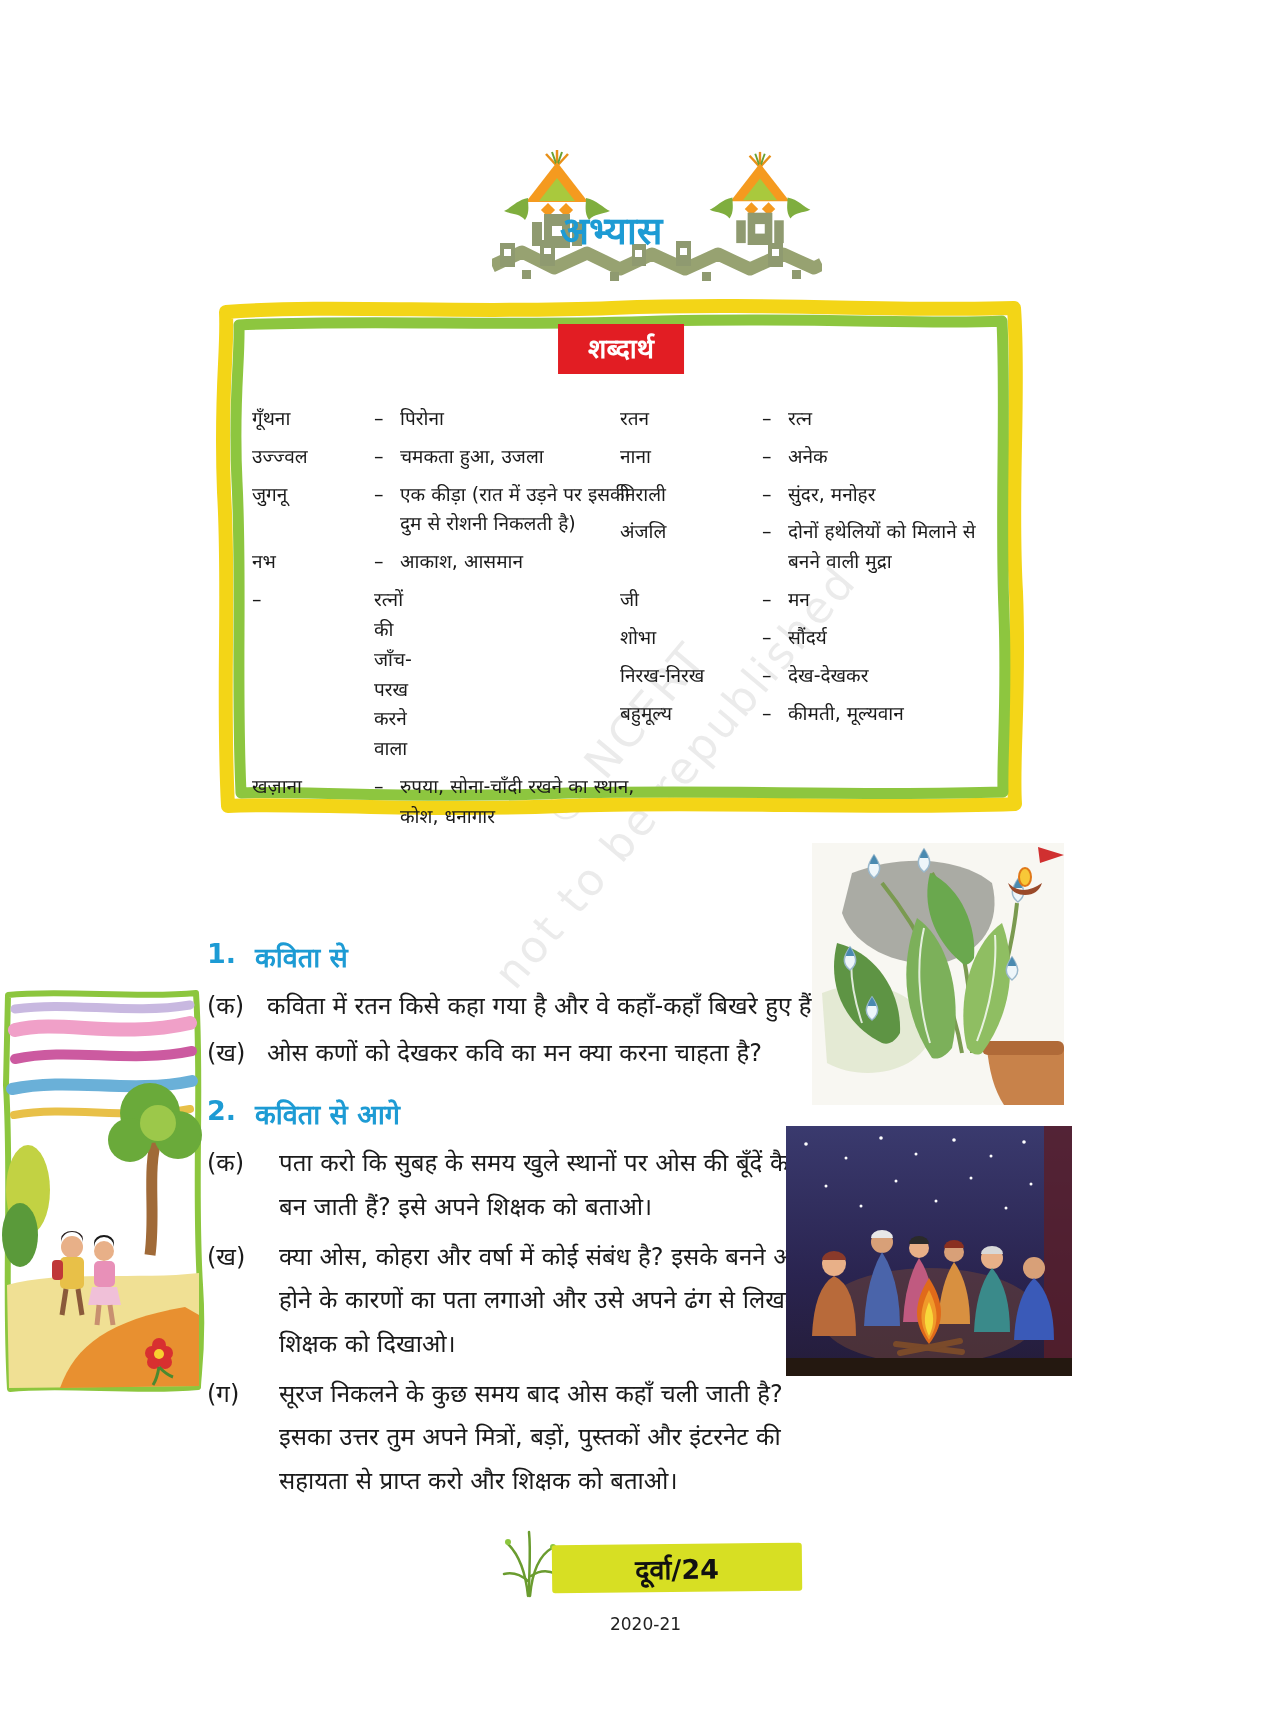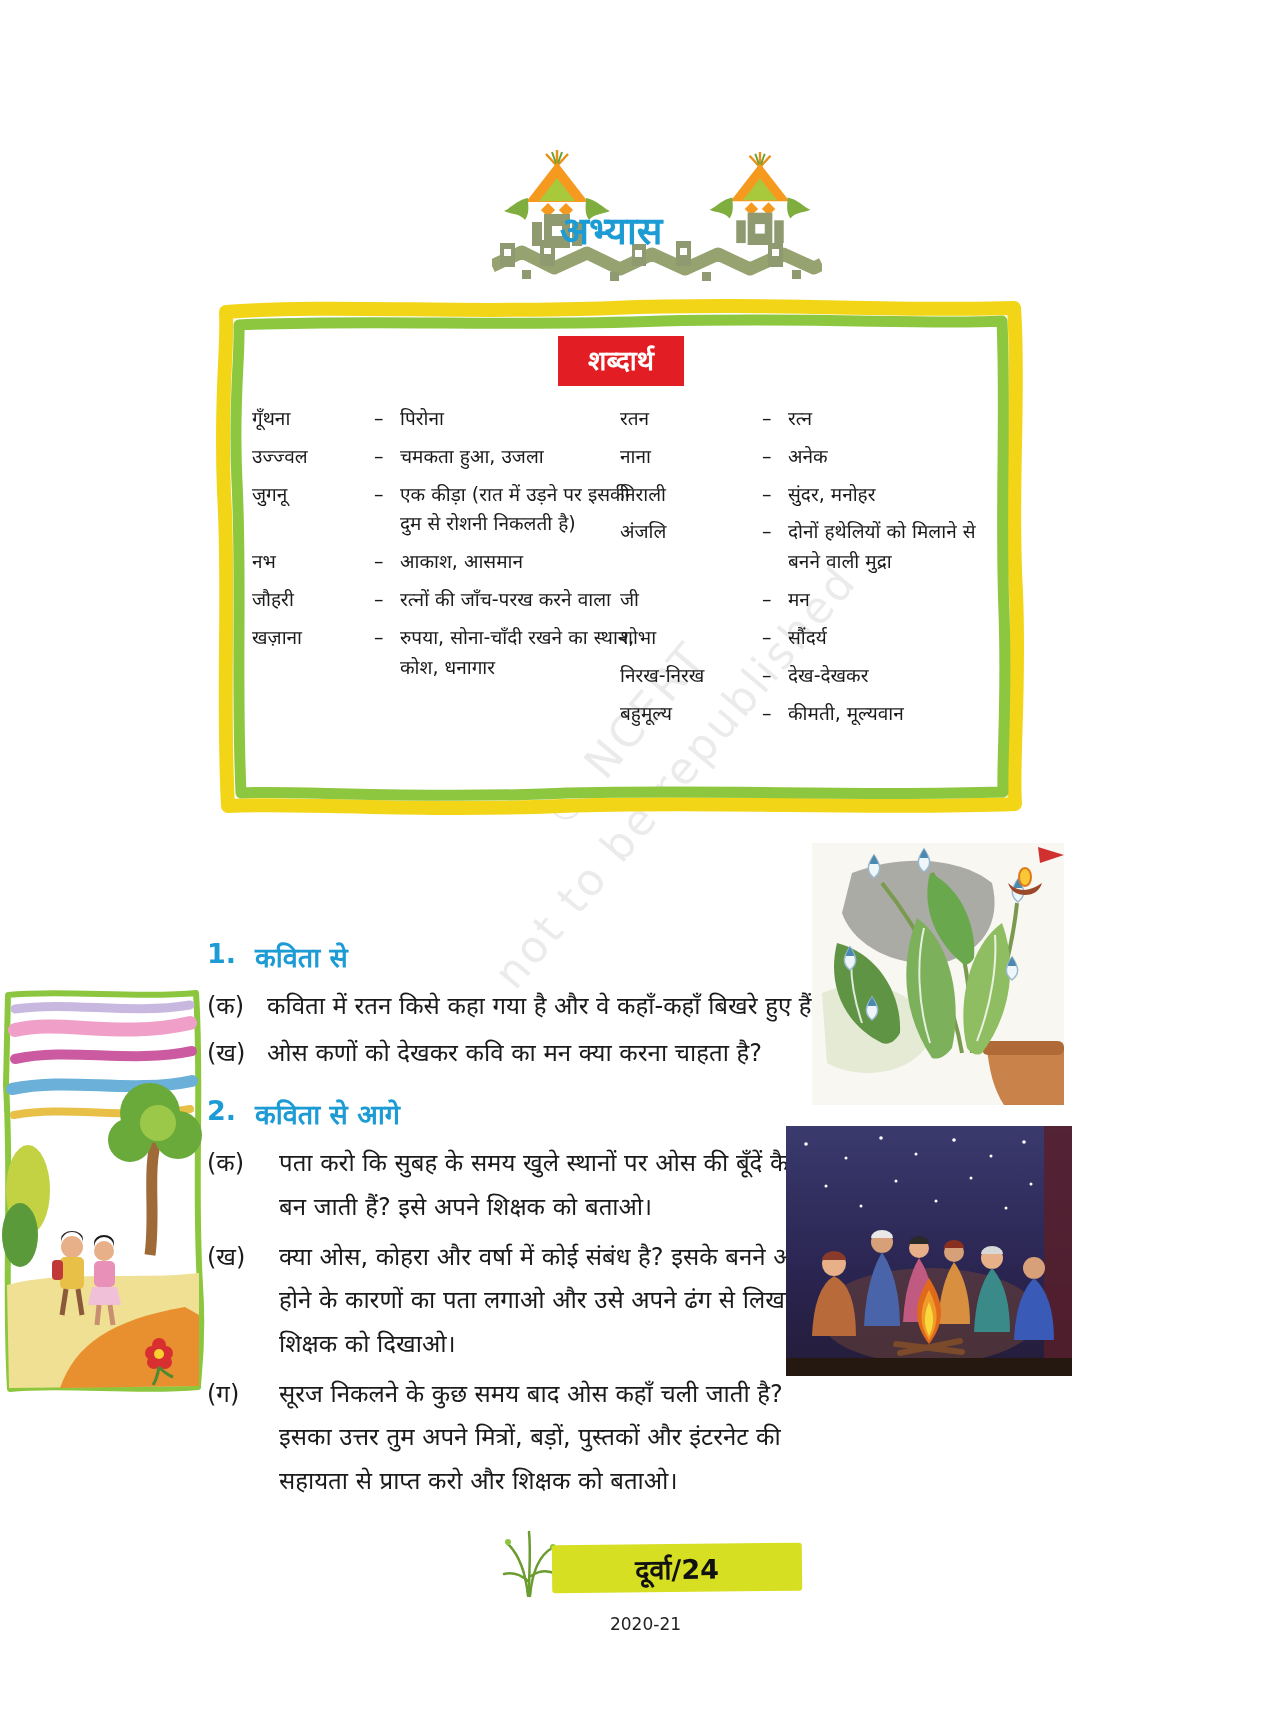--- a/index.html
+++ b/index.html
@@ -18,21 +18,21 @@
   
   .header-deco { position:absolute; left:492px; top:148px; z-index:1; }
   .header-title {
     position:absolute; left:560px; top:203px; width:240px; 
     font-size:38px; font-weight:bold; color:#1d9bd4; z-index:2;
   }
   
   .gloss-box { position:absolute; left:212px; top:292px; width:818px; height:532px; z-index:1; }
   .gloss-border { position:absolute; left:0; top:0; }
   .gloss-badge {
-    position:absolute; left:50%; top:44px; transform:translateX(-50%);
+    position:absolute; left:50%; top:32px; transform:translateX(-50%);
     background:#e21d23; color:#ffffff; font-weight:bold; font-size:27px;
     padding:5px 30px 8px 30px;
   }
   .gloss-col { position:absolute; top:112px; }
   .gloss-col.left  { left:40px;  width:386px; }
   .gloss-col.right { left:408px; width:378px; }
   .g-row { display:grid; margin-bottom:8px; font-size:19px; line-height:1.57; }
   .left  .g-row { grid-template-columns:122px 26px 1fr; }
   .right .g-row { grid-template-columns:142px 26px 1fr; }
   
@@ -167,21 +167,20 @@
           <span>एक कीड़ा (रात में उड़ने पर इसकी दुम से रोशनी निकलती है)</span>
         </div>
 
         <div class="g-row">
           <span>नभ</span>
           <span>–</span>
           <span>आकाश, आसमान</span>
         </div>
 
         <div class="g-row">
-          <span>जौहरी</span>
           <span>–</span>
           <span>रत्नों की जाँच-परख करने वाला</span>
         </div>
 
         <div class="g-row">
           <span>खज़ाना</span>
           <span>–</span>
           <span>रुपया, सोना-चाँदी रखने का स्थान, कोश, धनागार</span>
         </div>
       </div>

